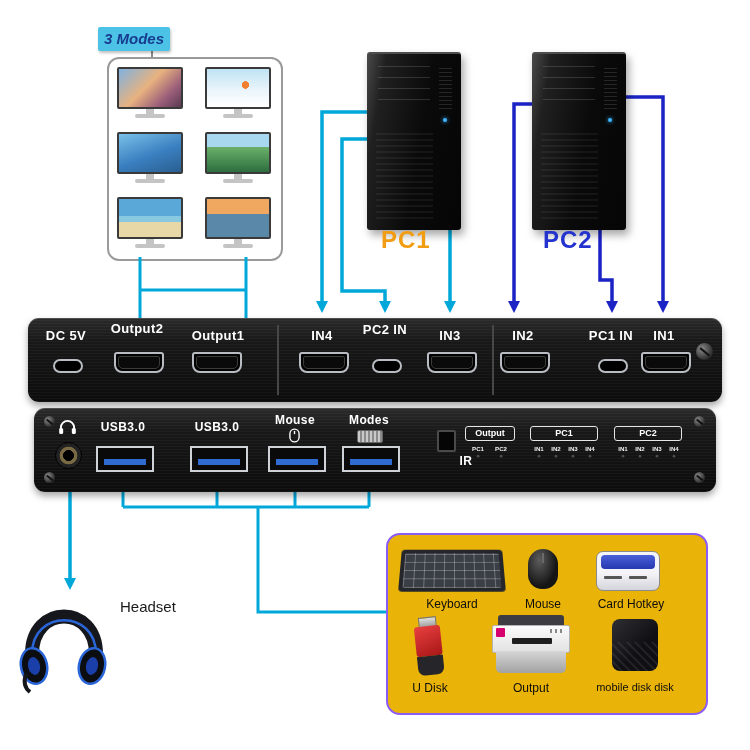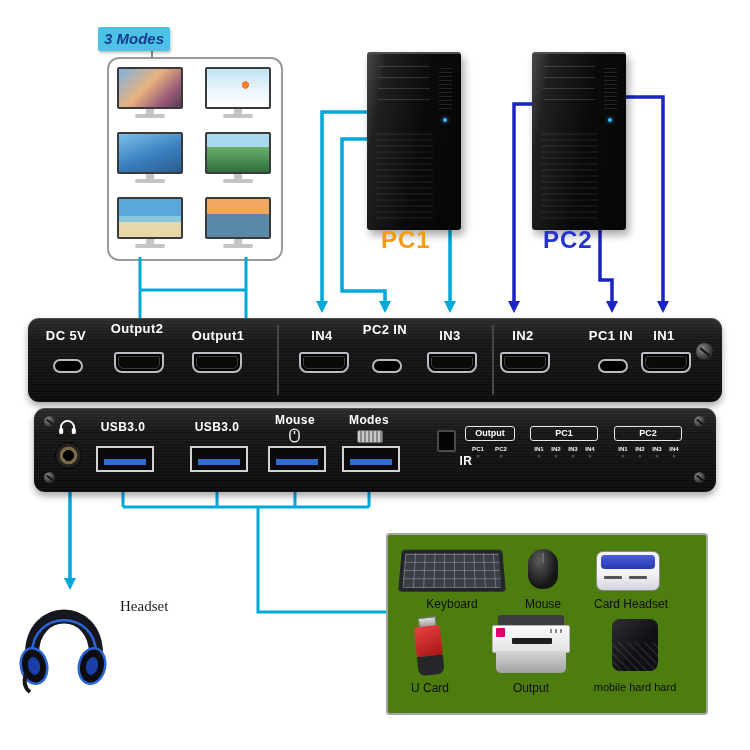--- a/index.html
+++ b/index.html
@@ -67,25 +67,25 @@
         background:repeating-linear-gradient(90deg,#c9c9c9 0 2px,#8a8a8a 2px 4px);}
   .ir-port{position:absolute;width:15px;height:18px;background:#050505;border:2px solid #4a4a4a;border-radius:2px;}
   .led-head{position:absolute;border:1px solid #e6e6e6;border-radius:3px;color:#fff;
             font-size:9px;font-weight:bold;text-align:center;line-height:13px;height:13px;}
   .led-mini{position:absolute;color:#f0f0f0;font-size:9px;font-weight:bold;white-space:nowrap;
             transform:translateX(-50%) scale(.68);transform-origin:center top;}
   .led-mini::after{content:"";display:block;width:4px;height:4px;border-radius:50%;background:#4d4d4d;margin:3px auto 0;}
 
   
   .headset-wrap{position:absolute;left:16px;top:590px;z-index:6;}
-  .headset-label{position:absolute;left:120px;top:598px;font-size:15px;color:#1a1a1a;z-index:6;font-family:Liberation Serif, serif;}
+  .headset-label{position:absolute;left:120px;top:598px;font-size:15px;color:#1a1a1a;z-index:6;}
 
   
   .perif-box{position:absolute;left:386px;top:533px;width:318px;height:178px;z-index:4;
-             border:2px solid #a3a3a3;border-radius:4px;background:#4d7c0f;}
+             border:2px solid #8b5cf6;border-radius:14px;background:#eab308;}
   .perif-label{position:absolute;font-size:12px;color:#0d0d0d;transform:translateX(-50%);white-space:nowrap;}
   .kb{position:absolute;left:12px;top:12px;width:104px;height:46px;background:#24262b;border-radius:4px;
       transform:perspective(260px) rotateX(24deg);}
   .kb-keys{position:absolute;inset:4px;background-color:#3a3e45;border-radius:2px;
       background-image:repeating-linear-gradient(90deg,rgba(255,255,255,.28) 0 1px,rgba(0,0,0,0) 1px 10px),
                        repeating-linear-gradient(0deg,rgba(255,255,255,.28) 0 1px,rgba(0,0,0,0) 1px 9px);}
   .mouse-img{position:absolute;left:140px;top:14px;width:30px;height:40px;border-radius:15px 15px 14px 14px;
       background:radial-gradient(ellipse at 38% 28%,#5d5d5d,#151515 65%);}
   .mouse-img::after{content:"";position:absolute;left:50%;top:4px;width:2px;height:10px;background:#6a6a6a;transform:translateX(-50%);}
   .cardreader{position:absolute;left:208px;top:16px;width:62px;height:38px;border:1px solid #8a8a8a;border-radius:7px;
@@ -322,37 +322,37 @@
     <span class="perif-label" style="left:64px;top:62px">Keyboard</span>
 
     <div class="mouse-img"></div>
     <span class="perif-label" style="left:155px;top:62px">Mouse</span>
 
     <div class="cardreader">
       <div class="cr-top"></div>
       <div class="cr-slot" style="left:7px;top:24px;width:18px"></div>
       <div class="cr-slot" style="left:32px;top:24px;width:18px"></div>
     </div>
-    <span class="perif-label" style="left:243px;top:62px">Card Headset</span>
+    <span class="perif-label" style="left:243px;top:62px">Card Hotkey</span>
 
     <div class="udisk">
       <div class="ud-conn"></div>
       <div class="ud-body"></div>
       <div class="ud-btm"></div>
     </div>
-    <span class="perif-label" style="left:42px;top:146px">U Card</span>
+    <span class="perif-label" style="left:42px;top:146px">U Disk</span>
 
     <div class="printer">
       <div class="pr-top"></div>
       <div class="pr-mid">
         <div class="pr-magenta"></div>
         <div class="pr-slot"></div>
         <div class="pr-dots"></div>
       </div>
       <div class="pr-tray"></div>
     </div>
     <span class="perif-label" style="left:143px;top:146px">Output</span>
 
     <div class="hdd"></div>
-    <span class="perif-label" style="left:247px;top:146px;font-size:11px">mobile hard hard</span>
+    <span class="perif-label" style="left:247px;top:146px;font-size:11px">mobile disk disk</span>
   </div>
 
 </div>
 
 </body></html>

